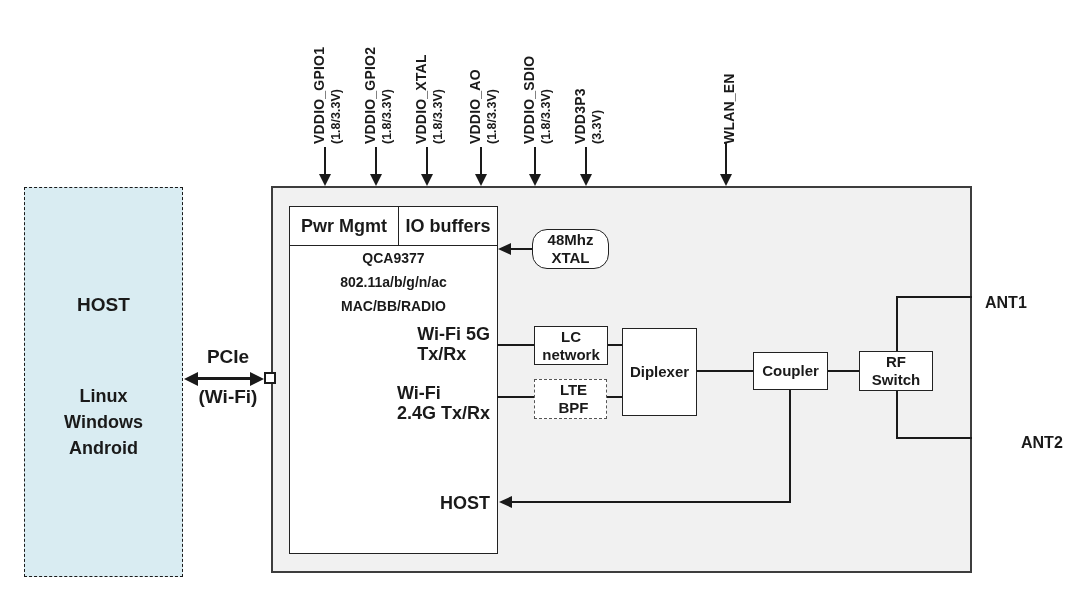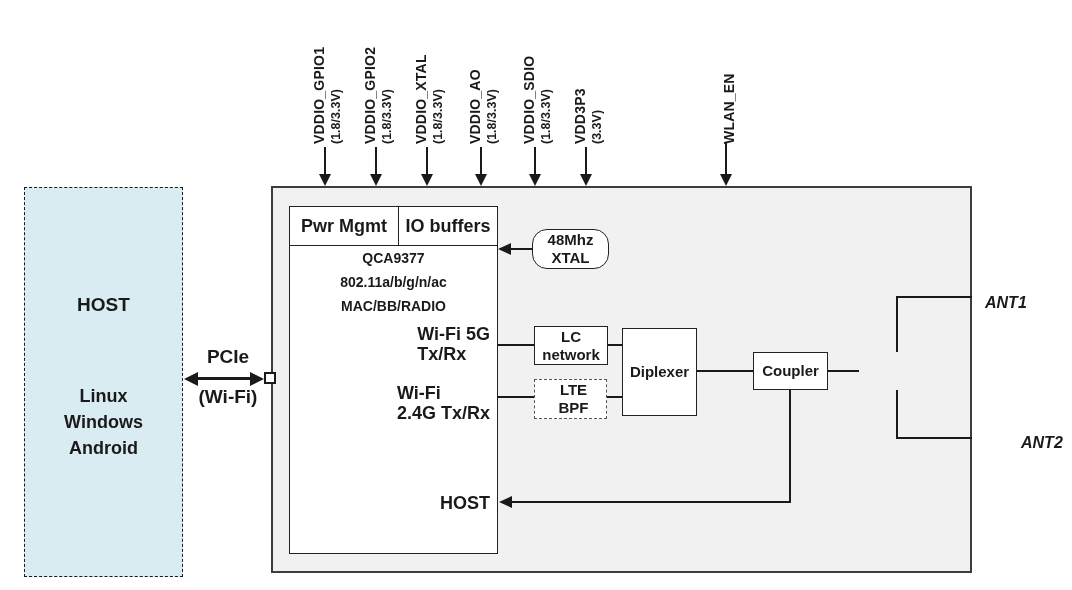--- a/index.html
+++ b/index.html
@@ -51,21 +51,21 @@
   .chip-header-cell.second{flex:1;}
   .chip-title{position:absolute;left:0;right:0;top:39px;text-align:center;font-size:14px;line-height:24px;}
   .chip-port{position:absolute;right:7px;font-size:18px;line-height:20px;}
   
   .blk{
     position:absolute;background:#ffffff;border:1.5px solid #222;box-sizing:border-box;
     display:flex;flex-direction:column;align-items:center;justify-content:center;
     font-size:15px;line-height:18px;text-align:center;
   }
   .blk.dotted{border:1.5px dashed #555;}
-  .ant-label{position:absolute;left:985px;font-size:16px;font-style:italic;}
+  .ant-label{position:absolute;left:985px;font-size:16px;}
 </style>
 </head>
 <body>
 
 <div id="canvas">
 
   <div class="module-box"></div>
 
   <div class="pin-label" style="left:263px;">
     <span class="pin-name">VDDIO_GPIO1</span>
@@ -175,17 +175,21 @@
   <div class="blk" style="left:534px;top:326px;width:74px;height:39px;text-align:center;">
     <div>LC</div>
     <div>network</div>
   </div>
   <div class="blk dotted" style="left:534px;top:379px;width:73px;height:40px;padding-left:6px;">
     <div>LTE</div>
     <div>BPF</div>
   </div>
   <div class="blk" style="left:622px;top:328px;width:75px;height:88px;">Diplexer</div>
   <div class="blk" style="left:753px;top:352px;width:75px;height:38px;">Coupler</div>
+  <div class="blk" style="left:859px;top:351px;width:74px;height:40px;">
+    <div>RF</div>
+    <div>Switch</div>
+  </div>
 
   <div class="ant-label" style="top:294px;">ANT1</div>
   <div class="ant-label" style="top:434px;margin-left:36px;">ANT2</div>
 
 </div>
 
 </body></html>

